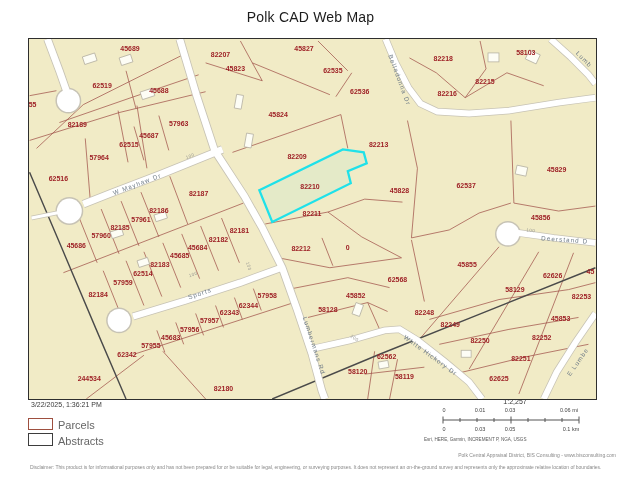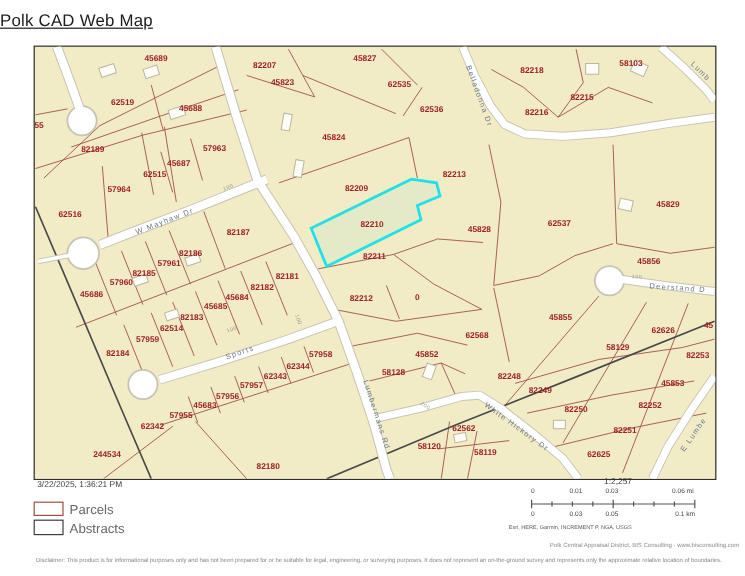--- a/index.html
+++ b/index.html
@@ -1,19 +1,19 @@
 <!DOCTYPE html>
 <html><head>
 <meta charset="utf-8">
 <style>
   html,body{margin:0;padding:0;background:#fff;}
   .page{position:relative;width:621px;height:480px;background:#fff;
         font-family:"Liberation Sans",sans-serif;overflow:hidden;}
-  .title{position:absolute;top:9px;left:0;width:100%;text-align:left;
-         font-size:14px;color:#1c1c1c;letter-spacing:.2px;text-decoration:underline;}
+  .title{position:absolute;top:9px;left:0;width:100%;text-align:center;
+         font-size:14px;color:#1c1c1c;letter-spacing:.2px;}
   .map-frame{position:absolute;left:28px;top:38px;width:569px;height:362px;
              border:1px solid #2e2e2e;box-sizing:border-box;background:#f1ebc6;}
   .map-frame svg{position:absolute;left:0;top:0;}
   .ts{position:absolute;left:31px;top:401px;font-size:7px;color:#3a3a3a;}
   .lg-box{position:absolute;left:28px;width:25px;background:#fff;box-sizing:border-box;}
   .lg-box.parcels{top:418px;height:12px;border:1.5px solid #9e4f3f;}
   .lg-box.abstracts{top:433px;height:13px;border:1.5px solid #3d3d3d;}
   .lg-label{position:absolute;left:58px;font-size:11px;color:#666;}
   .lg-label.parcels{top:419px;}
   .lg-label.abstracts{top:435px;text-align:center;}

